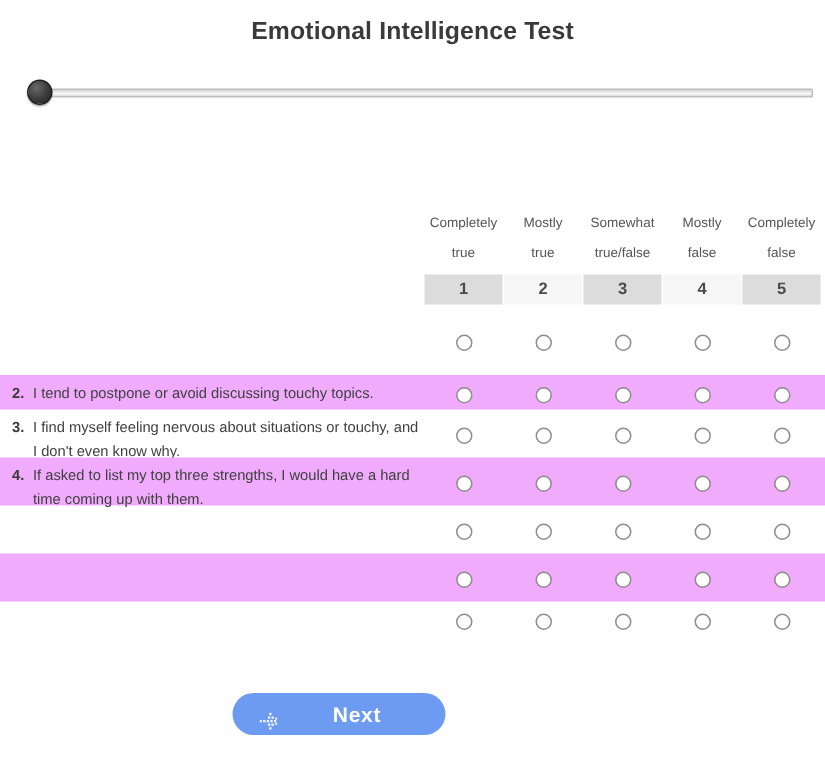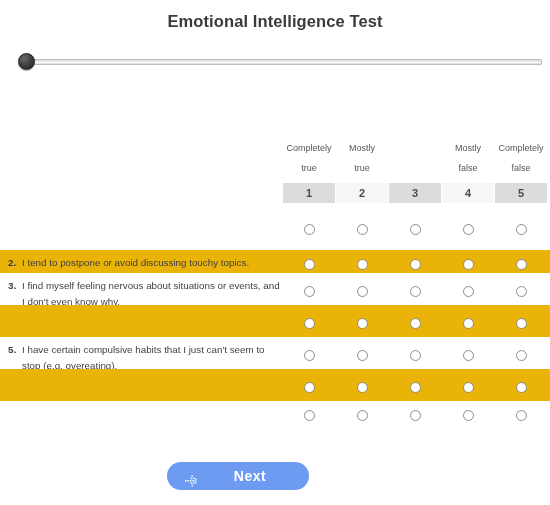--- a/index.html
+++ b/index.html
@@ -118,21 +118,21 @@
     color: #4a4a4a;
     box-sizing: border-box;
   }
   .num-cell.shade { background: #dcdcdc; }
   .num-cell.light { background: #f6f6f6; }
 
   .q-row {
     position: relative;
     box-sizing: border-box;
   }
-  .q-row.alt { background: #eab308; }
+  .q-row.alt { background: #f0abfc; }
   .q-text {
     position: absolute;
     left: 8px;
     top: 0;
     width: 278px;
     font-size: 9.8px;
     line-height: 15.5px;
     color: #3f3f3f;
     padding-top: 5px;
     box-sizing: border-box;
@@ -161,21 +161,21 @@
     border-radius: 50%;
     border: 1px solid #8e8e8e;
     background: radial-gradient(circle at 50% 55%, #ffffff 55%, #f0f0f0 100%);
     box-sizing: border-box;
     cursor: pointer;
   }
 
   
   .next-wrap {
     position: absolute;
-    left: 12px;
+    left: 0;
     top: 462px;
     width: 452px;
     text-align: center;
   }
   .next-btn {
     display: inline-block;
     width: 142px;
     height: 28px;
     line-height: 28px;
     border: none;
@@ -218,20 +218,24 @@
 
 <div class="survey">
   <div class="col-head-row" id="col-head-row">
       <div class="col-head" style="left: 283px;">
         <span class="l1">Completely</span>
         <span class="l2">true</span>
       </div>
       <div class="col-head" style="left: 336px;">
         <span class="l1">Mostly</span>
         <span class="l2">true</span>
+      </div>
+      <div class="col-head" style="left: 389px;">
+        <span class="l1">Somewhat</span>
+        <span class="l2">true/false</span>
       </div>
       <div class="col-head" style="left: 442px;">
         <span class="l1">Mostly</span>
         <span class="l2">false</span>
       </div>
       <div class="col-head" style="left: 495px;">
         <span class="l1">Completely</span>
         <span class="l2">false</span>
       </div>
     </div>
@@ -252,36 +256,36 @@
       </div>
       <div class="q-row alt" style="height: 23px;">
         <div class="q-text"><span class="q-num">2.</span><span class="q-body">I tend to postpone or avoid discussing touchy topics.</span></div>
         <div class="radio-cell" style="left: 283px; top: 5.5px;"><span class="radio"></span></div>
         <div class="radio-cell" style="left: 336px; top: 5.5px;"><span class="radio"></span></div>
         <div class="radio-cell" style="left: 389px; top: 5.5px;"><span class="radio"></span></div>
         <div class="radio-cell" style="left: 442px; top: 5.5px;"><span class="radio"></span></div>
         <div class="radio-cell" style="left: 495px; top: 5.5px;"><span class="radio"></span></div>
       </div>
       <div class="q-row" style="height: 32px;">
-        <div class="q-text"><span class="q-num">3.</span><span class="q-body">I find myself feeling nervous about situations or events, and I don't even know why.</span></div>
+        <div class="q-text"><span class="q-num">3.</span><span class="q-body">I find myself feeling nervous about situations or touchy, and I don't even know why.</span></div>
         <div class="radio-cell" style="left: 283px; top: 10px;"><span class="radio"></span></div>
         <div class="radio-cell" style="left: 336px; top: 10px;"><span class="radio"></span></div>
         <div class="radio-cell" style="left: 389px; top: 10px;"><span class="radio"></span></div>
         <div class="radio-cell" style="left: 442px; top: 10px;"><span class="radio"></span></div>
         <div class="radio-cell" style="left: 495px; top: 10px;"><span class="radio"></span></div>
       </div>
       <div class="q-row alt" style="height: 32px;">
+        <div class="q-text"><span class="q-num">4.</span><span class="q-body">If asked to list my top three strengths, I would have a hard time coming up with them.</span></div>
         <div class="radio-cell" style="left: 283px; top: 10px;"><span class="radio"></span></div>
         <div class="radio-cell" style="left: 336px; top: 10px;"><span class="radio"></span></div>
         <div class="radio-cell" style="left: 389px; top: 10px;"><span class="radio"></span></div>
         <div class="radio-cell" style="left: 442px; top: 10px;"><span class="radio"></span></div>
         <div class="radio-cell" style="left: 495px; top: 10px;"><span class="radio"></span></div>
       </div>
       <div class="q-row" style="height: 32px;">
-        <div class="q-text"><span class="q-num">5.</span><span class="q-body">I have certain compulsive habits that I just can't seem to stop (e.g. overeating).</span></div>
         <div class="radio-cell" style="left: 283px; top: 10px;"><span class="radio"></span></div>
         <div class="radio-cell" style="left: 336px; top: 10px;"><span class="radio"></span></div>
         <div class="radio-cell" style="left: 389px; top: 10px;"><span class="radio"></span></div>
         <div class="radio-cell" style="left: 442px; top: 10px;"><span class="radio"></span></div>
         <div class="radio-cell" style="left: 495px; top: 10px;"><span class="radio"></span></div>
       </div>
       <div class="q-row alt" style="height: 32px;">
         <div class="radio-cell" style="left: 283px; top: 10px;"><span class="radio"></span></div>
         <div class="radio-cell" style="left: 336px; top: 10px;"><span class="radio"></span></div>
         <div class="radio-cell" style="left: 389px; top: 10px;"><span class="radio"></span></div>

